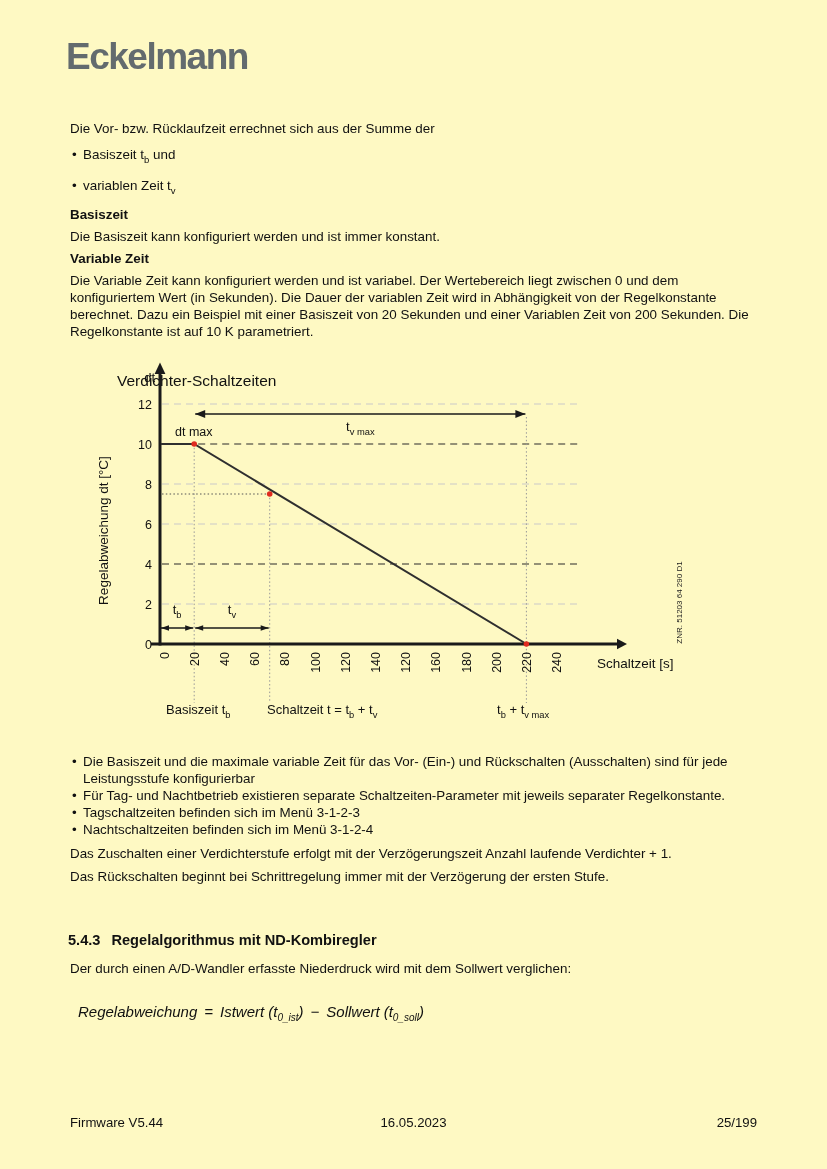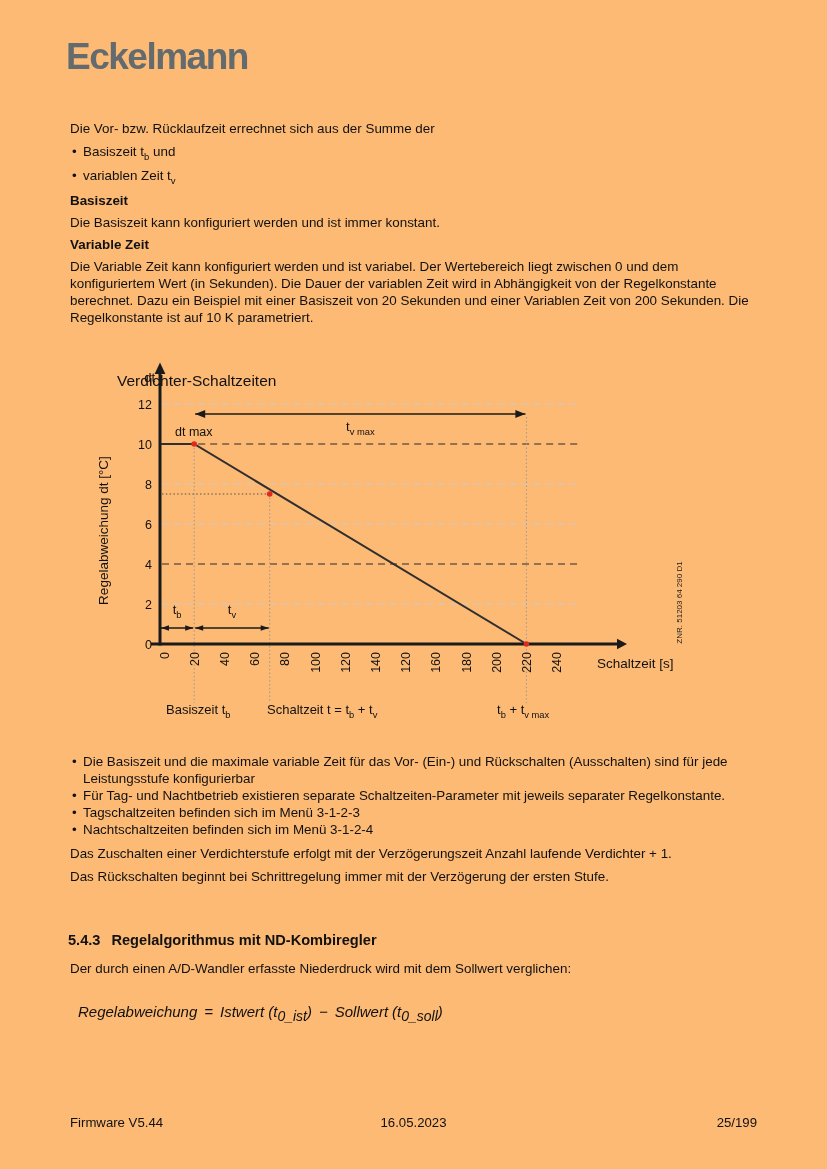--- a/index.html
+++ b/index.html
@@ -1,32 +1,32 @@
 <!DOCTYPE html>
 <html><head>
 <meta charset="utf-8">
 <style>
   html,body { margin:0; padding:0; background:#e8e8e8; }
   .page {
     position:relative; width:827px; height:1169px; margin:0 auto;
-    background:#fdba74; overflow:hidden;
+    background:#fef9c3; overflow:hidden;
     font-family:"Liberation Sans", sans-serif; color:#111;
   }
   .logo {
     position:absolute; left:66px; top:36px;
     font-size:37px; font-weight:bold; letter-spacing:-1.5px; color:#636b6e;
   }
   .body-text { font-size:13.4px; line-height:17px; }
   .block-intro { position:absolute; left:70px; top:120px; width:692px; }
   .block-intro p { margin:0 0 5px 0; }
   .bold-head { font-weight:bold; margin:1px 0 5px 0; font-size:13.4px; }
   ul.b-list { list-style:none; margin:4px 0 3px 0; padding:0; }
   ul.b-list li { position:relative; padding-left:13px; }
   ul.b-list li::before { content:"\2022"; position:absolute; left:2px; }
-  ul.intro-list li { line-height:19px; }
+  ul.intro-list li { line-height:26px; }
   ul.param-list li { line-height:17px; }
   sub { font-size:9.5px; }
 
   .block-chart { position:absolute; left:85px; top:341px; width:690px; height:398px; }
   .block-chart svg { position:absolute; left:0; top:0; }
   .chart-title { position:absolute; left:32px; top:0px; font-size:15.5px;margin-top:31px; }
   .chart-ylabel {
     position:absolute; left:-73px; top:182px; width:182px; text-align:center;
     transform:rotate(-90deg); font-size:13.5px;
   }
@@ -41,21 +41,21 @@
   .block-param .bold-head { margin:0 0 4px 0; }
   .block-param p.after-list { margin-top:7px; }
 
   .block-sec-head { position:absolute; left:68px; top:932px; font-size:14.6px; font-weight:bold; }
   .sec-num { margin-right:11px; }
   .block-sec-intro { position:absolute; left:70px; top:960px; width:692px; }
 
   .block-formula { position:absolute; left:78px; top:1003px; font-size:15px; font-style:italic; }
   .block-formula .f-op { margin:0 7px; }
   .block-formula .f-arg { margin-left:4px; }
-  .block-formula sub { font-size:14px; }
+  .block-formula sub { font-size:10px; }
 
   .footer { position:absolute; left:70px; right:70px; top:1115px; height:20px; font-size:13.2px; }
   .footer .f-left { position:absolute; left:0; }
   .footer .f-center { position:absolute; left:50%; transform:translateX(-50%);text-align:right; }
   .footer .f-right { position:absolute; right:0; }
 </style>
 </head>
 <body>
 
 <div class="page">

